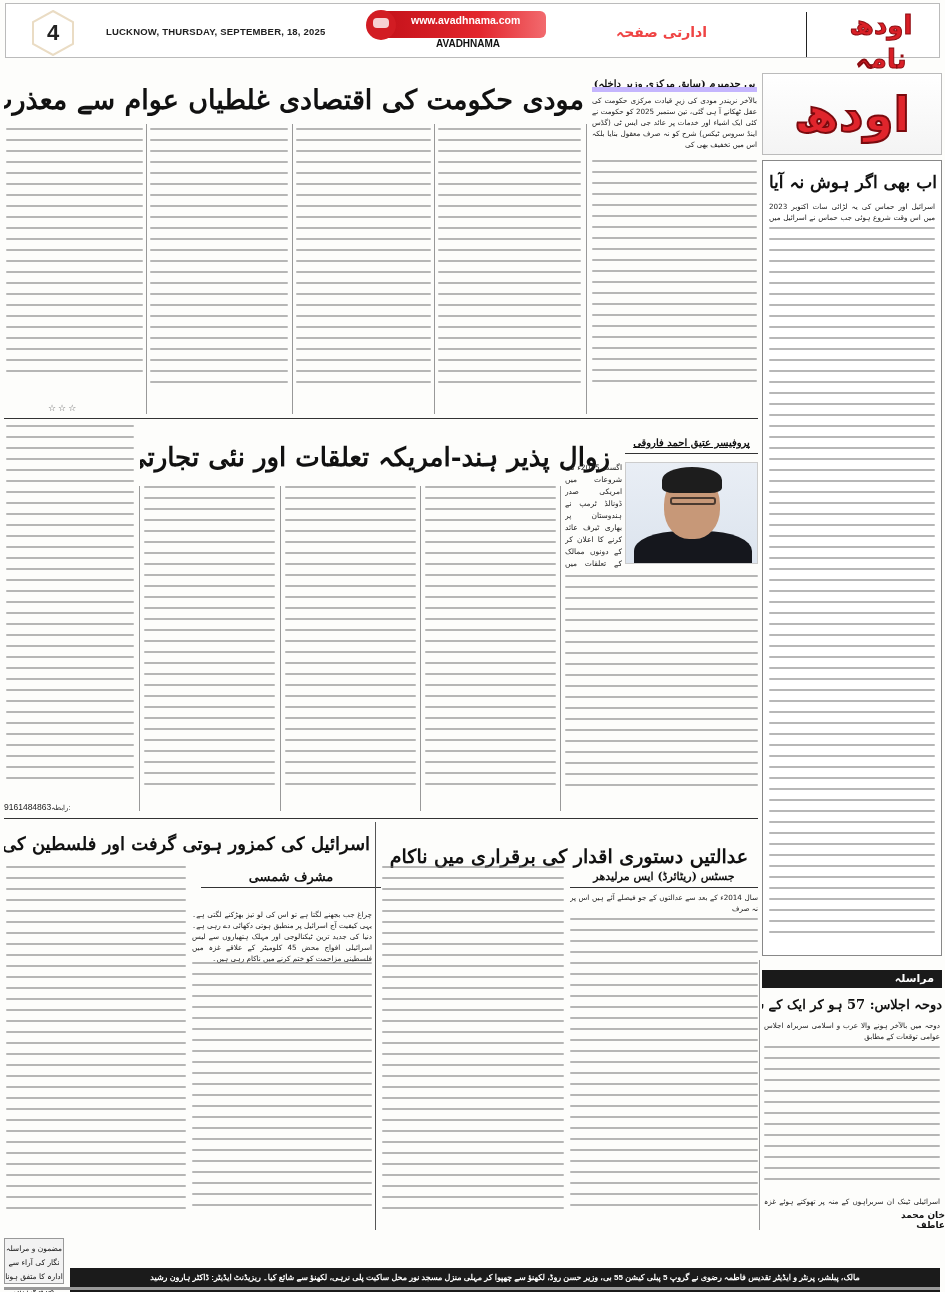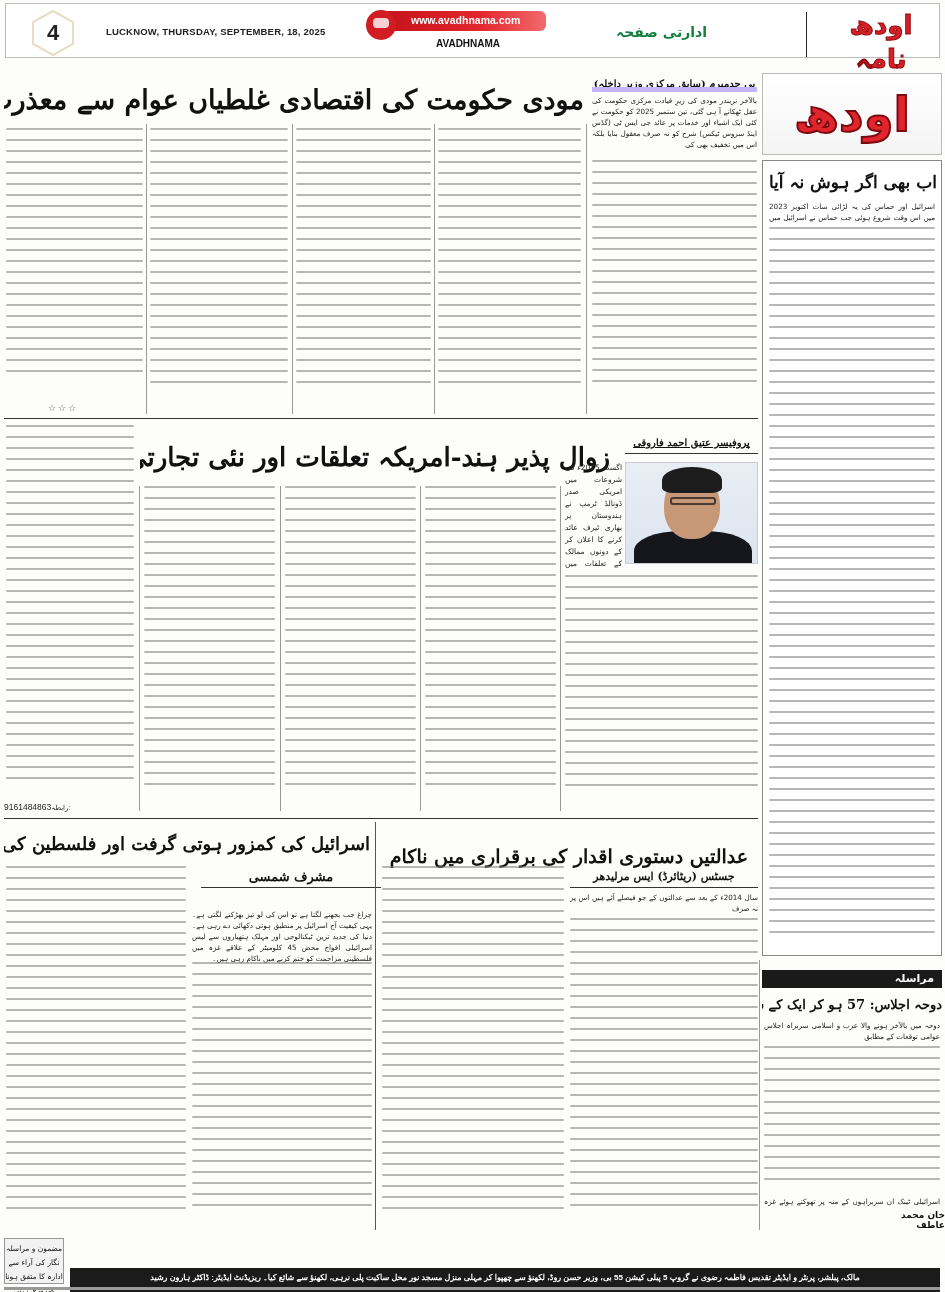--- a/index.html
+++ b/index.html
@@ -6,26 +6,26 @@
   body { width: 945px; height: 1292px; background: #fff; font-family: "DejaVu Sans", sans-serif; color: #111; overflow: hidden; position: relative; }
   .page { position: absolute; left: 0; top: 0; width: 945px; height: 1292px; background: #fdfdfb; }
 
   
   .header { position: absolute; left: 5px; top: 3px; width: 935px; height: 55px; border: 1px solid #bbb; background: #fff; }
   .page-num { position: absolute; left: 25px; top: 6px; width: 44px; height: 46px; }
   .page-num svg { position: absolute; left: 0; top: 0; }
   .page-num span { position: absolute; left: 0; top: 10px; width: 44px; text-align: center; font-family: "Liberation Sans", sans-serif; font-weight: bold; font-size: 22px; color: #222; }
   .dateline { position: absolute; left: 100px; top: 22px; font-family: "Liberation Sans", sans-serif; font-weight: bold; font-size: 9.5px; color: #222; letter-spacing: 0.2px; }
   .banner { position: absolute; left: 355px; top: 4px; width: 190px; height: 48px; }
-  .banner .ribbon { position: absolute; left: 20px; top: 3px; width: 165px; height: 20px; background: linear-gradient(90deg,#c4121a,#e3262d 60%,#f26a6e); border-radius: 2px 6px 6px 2px; }
+  .banner .ribbon { position: absolute; left: 20px; top: 3px; width: 165px; height: 27px; background: linear-gradient(90deg,#c4121a,#e3262d 60%,#f26a6e); border-radius: 2px 6px 6px 2px; }
   .banner .ribbon span { position: absolute; left: 30px; top: 3px; font-family: "Liberation Sans", sans-serif; font-size: 10.5px; font-weight: bold; color: #fff; }
   .banner .circle { position: absolute; left: 5px; top: 2px; width: 30px; height: 30px; border-radius: 50%; background: #d21c23; }
   .banner .circle::after { content: ""; position: absolute; left: 7px; top: 8px; width: 16px; height: 10px; border-radius: 4px; background: #fff; opacity: .8; }
   .banner .brand { position: absolute; left: 75px; top: 30px; font-family: "Liberation Sans", sans-serif; font-weight: bold; font-size: 10px; color: #111; }
-  .section-label { position: absolute; left: 610px; top: 20px; font-size: 14px; font-weight: bold; direction: rtl; color: #15803d; }
+  .section-label { position: absolute; left: 610px; top: 20px; font-size: 14px; font-weight: bold; direction: rtl; color: #ef4444; }
   .hdr-divider { position: absolute; left: 800px; top: 8px; width: 1px; height: 45px; background: #222; }
   .mini-logo { position: absolute; left: 815px; top: 4px; width: 120px; height: 50px; text-align: center; }
   .mini-logo .logo-text { font-size: 26px; font-weight: bold; color: #d91f26; -webkit-text-stroke: 1px #8a0b10; direction: rtl; line-height: 34px; }
   .mini-logo .logo-date { font-size: 7px; color: #333; direction: rtl; }
 
   
   .masthead { position: absolute; left: 762px; top: 73px; width: 180px; height: 82px; border: 1px solid #bbb; background: linear-gradient(#fff,#f4f4f4); text-align: center; }
   .masthead span { font-size: 48px; font-weight: bold; color: #e0252c; -webkit-text-stroke: 2px #7b0a0e; direction: rtl; line-height: 80px; letter-spacing: 2px; }
 
   

